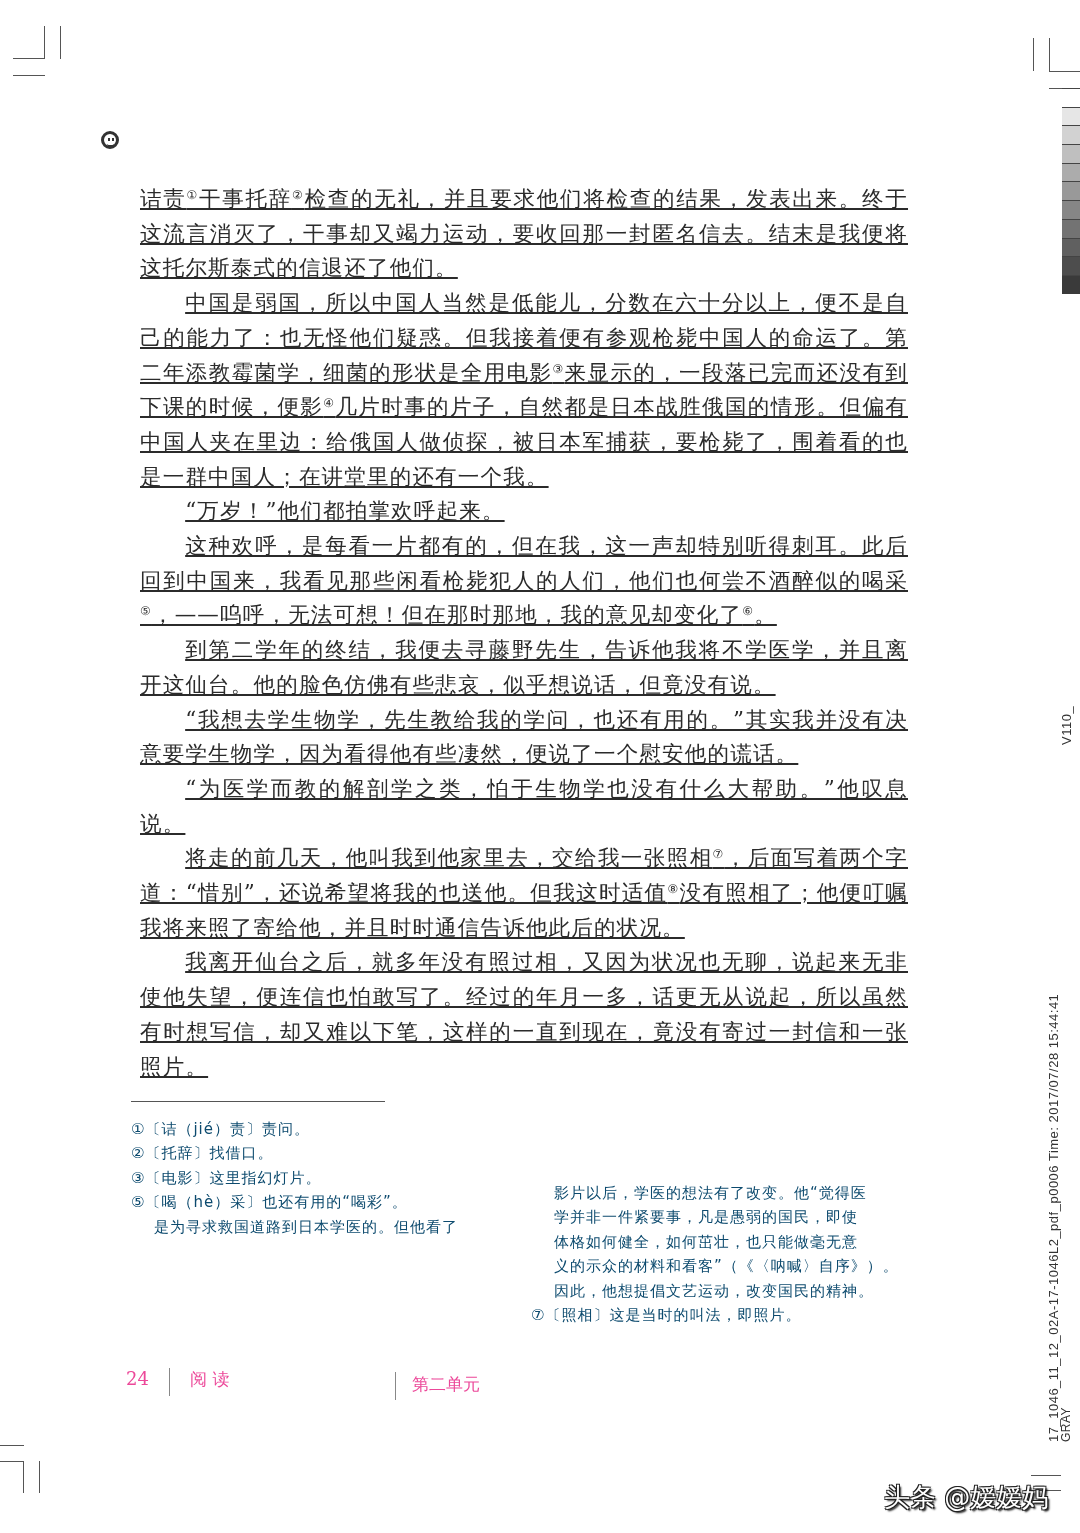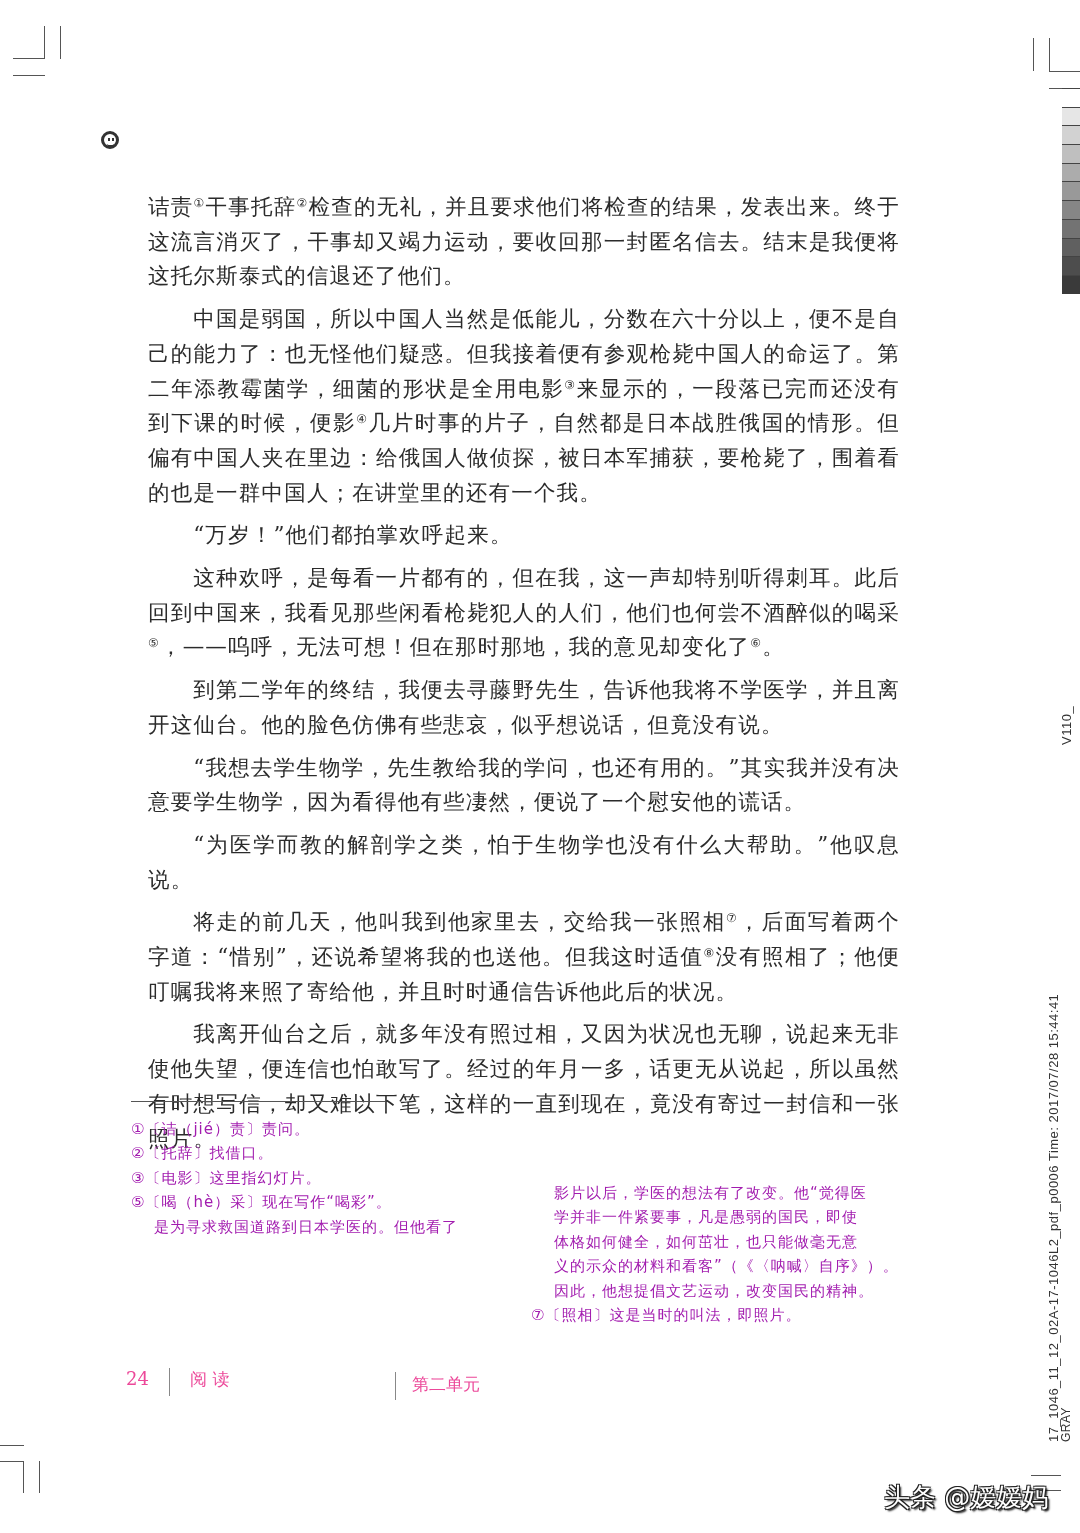--- a/index.html
+++ b/index.html
@@ -5,25 +5,25 @@
   html, body { margin:0; padding:0; background:#fff; }
   body { width:1080px; height:1533px; position:relative; overflow:hidden; font-family:"DejaVu Serif", serif; color:#2b2b2b; }
   .crop { position:absolute; background:#555; }
   .smiley { position:absolute; left:101px; top:131px; width:18px; height:18px; border:3px solid #333; border-radius:50%; box-sizing:border-box; }
   .smiley .e1,.smiley .e2 { position:absolute; top:4px; width:2px; height:3px; background:#333; }
   .smiley .e1 { left:4px; } .smiley .e2 { left:8px; }
   .smiley .m { position:absolute; left:3px; top:8px; width:7px; height:3px; border-bottom:2px solid #333; border-radius:0 0 5px 5px; }
   .graybar { position:absolute; left:1062px; top:88px; width:18px; height:206px; }
   .graybar div { height:18.7px; border-top:1px solid #444; box-sizing:border-box; }
   .body-text { position:absolute; left:140px; top:182px; width:768px; font-size:21.5px; line-height:34.7px; letter-spacing:1.2px; }
-  .body-text p { margin:8px; text-align:justify; }
+  .body-text p { margin:0; text-align:justify;text-decoration:underline; }
   .body-text p.indent { text-indent:2.1em; }
   sup { font-size:12px; vertical-align:7px; line-height:0; }
   .fn-rule { position:absolute; left:131px; top:1101px; width:254px; height:1px; background:#555; }
-  .fn-col { position:absolute; font-family:"DejaVu Sans", sans-serif; font-size:15px; line-height:24.4px; color:#a21caf; letter-spacing:1px; }
+  .fn-col { position:absolute; font-family:"DejaVu Sans", sans-serif; font-size:15px; line-height:24.4px; color:#0c4a6e; letter-spacing:1px; }
   .fn-col .line { white-space:nowrap; }
   .fn-col .cont { padding-left:23px; }
   .footer { position:absolute; top:1368px; font-size:17px; color:#ec4899; }
   .vsep { position:absolute; width:1px; background:#888; }
   .vtext { position:absolute; transform:rotate(-90deg); transform-origin:left top; font-family:"Liberation Sans", sans-serif; font-size:13px; color:#333; white-space:nowrap; letter-spacing:0.5px; }
   .watermark { position:absolute; left:884px; top:1480px; font-family:"DejaVu Sans", sans-serif; font-size:26px; color:#fff; text-shadow:-1px -1px 0 #222, 1px 1px 0 #222, 1px -1px 0 #222, -1px 1px 0 #222, 2px 2px 2px #000; }
 </style>
 </head>
 <body>
 
@@ -72,21 +72,21 @@
     <p class="indent"><span>“为医学而教的解剖学之类，怕于生物学也没有什么大帮助。”他叹息说。</span></p>
     <p class="indent"><span>将走的前几天，他叫我到他家里去，交给我一张照相</span><sup>⑦</sup><span>，后面写着两个字道：“惜别”，还说希望将我的也送他。但我这时适值</span><sup>⑧</sup><span>没有照相了；他便叮嘱我将来照了寄给他，并且时时通信告诉他此后的状况。</span></p>
     <p class="indent"><span>我离开仙台之后，就多年没有照过相，又因为状况也无聊，说起来无非使他失望，便连信也怕敢写了。经过的年月一多，话更无从说起，所以虽然有时想写信，却又难以下笔，这样的一直到现在，竟没有寄过一封信和一张照片。</span></p>
   </div>
 
 <div class="fn-rule"></div>
 <div class="fn-col" id="fn-left" style="left:131px;top:1117px;">
     <div class="line">①〔诘（jié）责〕责问。</div>
     <div class="line">②〔托辞〕找借口。</div>
     <div class="line">③〔电影〕这里指幻灯片。</div>
-    <div class="line">⑤〔喝（hè）采〕现在写作“喝彩”。</div>
+    <div class="line">⑤〔喝（hè）采〕也还有用的“喝彩”。</div>
     <div class="line cont">是为寻求救国道路到日本学医的。但他看了</div>
   </div>
 <div class="fn-col" id="fn-right" style="left:531px;top:1181px;">
     <div class="line cont">影片以后，学医的想法有了改变。他“觉得医</div>
     <div class="line cont">学并非一件紧要事，凡是愚弱的国民，即使</div>
     <div class="line cont">体格如何健全，如何茁壮，也只能做毫无意</div>
     <div class="line cont">义的示众的材料和看客”（《〈呐喊〉自序》）。</div>
     <div class="line cont">因此，他想提倡文艺运动，改变国民的精神。</div>
     <div class="line">⑦〔照相〕这是当时的叫法，即照片。</div>
   </div>

